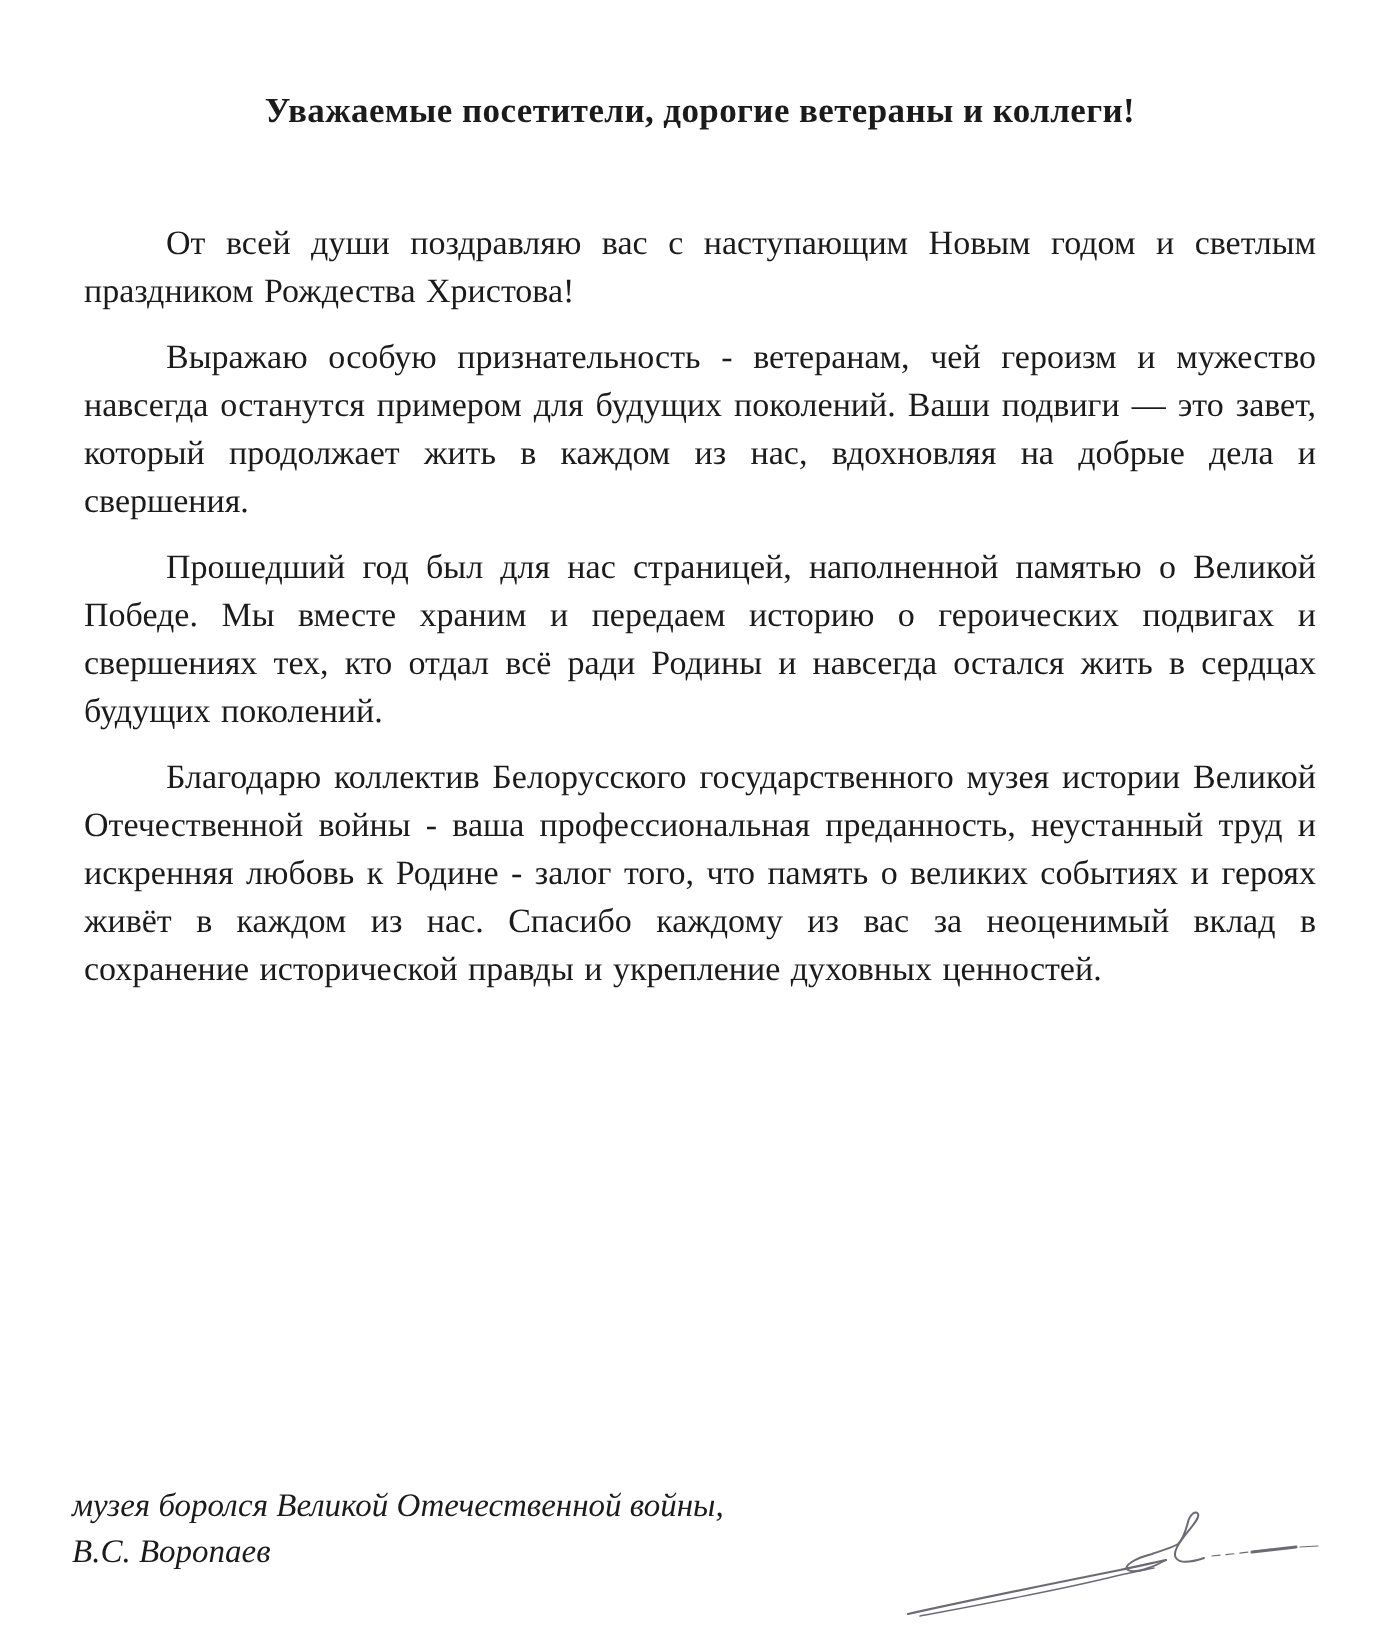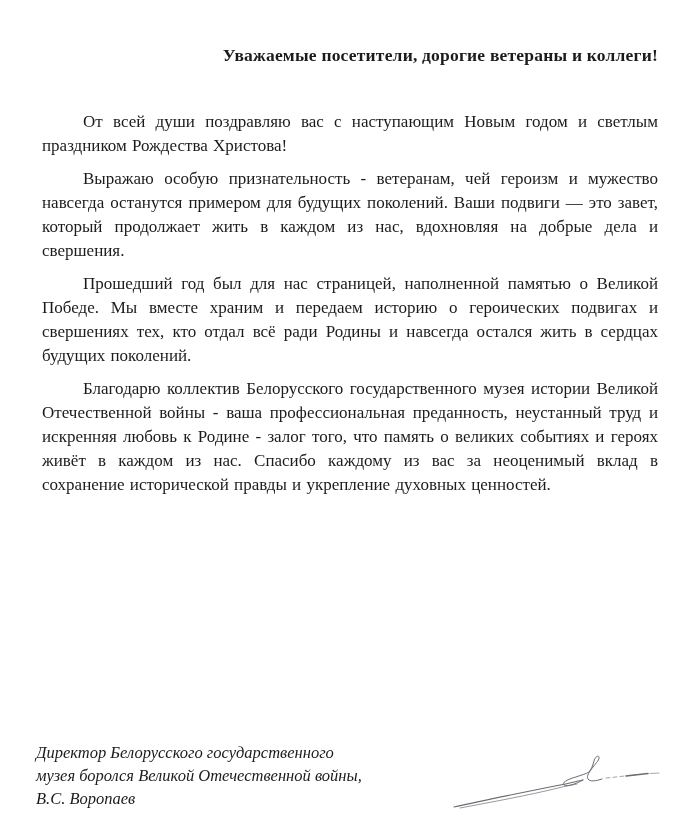--- a/index.html
+++ b/index.html
@@ -15,21 +15,21 @@
     background:var(--background);
     color:var(--text);
     font-family:"Liberation Serif","DejaVu Serif",serif;
     box-sizing:border-box;
     padding:43px 40px 0 42px;
     overflow:hidden;
   }
   .title{
     font-size:17.5px;
     font-weight:bold;
-    text-align:right;
+    text-align:center;
     line-height:24px;
     margin:0 0 43px 0;
     letter-spacing:0.2px;
   }
   .para{
     font-size:17px;
     line-height:24px;
     text-align:justify;
     text-indent:41px;
     margin:0 0 9px 0;
@@ -59,21 +59,20 @@
   <h1 class="title">Уважаемые посетители, дорогие ветераны и коллеги!</h1>
 
   <div>
     <p class="para">От всей души поздравляю вас с наступающим Новым годом и светлым праздником Рождества Христова!</p>
     <p class="para">Выражаю особую признательность - ветеранам, чей героизм и мужество навсегда останутся примером для будущих поколений. Ваши подвиги — это завет, который продолжает жить в каждом из нас, вдохновляя на добрые дела и свершения.</p>
     <p class="para">Прошедший год был для нас страницей, наполненной памятью о Великой Победе. Мы вместе храним и передаем историю о героических подвигах и свершениях тех, кто отдал всё ради Родины и навсегда остался жить в сердцах будущих поколений.</p>
     <p class="para">Благодарю коллектив Белорусского государственного музея истории Великой Отечественной войны - ваша профессиональная преданность, неустанный труд и искренняя любовь к Родине - залог того, что память о великих событиях и героях живёт в каждом из нас. Спасибо каждому из вас за неоценимый вклад в сохранение исторической правды и укрепление духовных ценностей.</p>
   </div>
 
   <div class="closing">
-    <div>Директор Белорусского государственного</div>
     <div>музея боролся Великой Отечественной войны,</div>
     <div>В.С. Воропаев</div>
   </div>
 
   <svg class="autograph" viewBox="0 0 268 83" aria-hidden="true">
     <g fill="none" stroke="var(--ink)" stroke-linecap="round">
       <path stroke-width="1.1" d="M24,67 C55,60 95,52 130,45 C140,43 148,41 153,40"></path>
       <path stroke-width="0.7" d="M30,68 C62,62 100,55 128,48 C136,46 142,45 147,44"></path>
       <path stroke-width="1.0" d="M153,40 C146,44 137,47 134,45 C131,43 138,39 146,37 C151,35 156,34 159,32 C161,30 163,25 164,21 C165,17 168,15 169,17 C170,19 166,23 163,27 C160,31 156,36 158,39 C160,42 166,41 172,39"></path>
       <path stroke-width="0.6" stroke-dasharray="4,3" d="M176,38 C186,37 196,36 206,34.5"></path>

